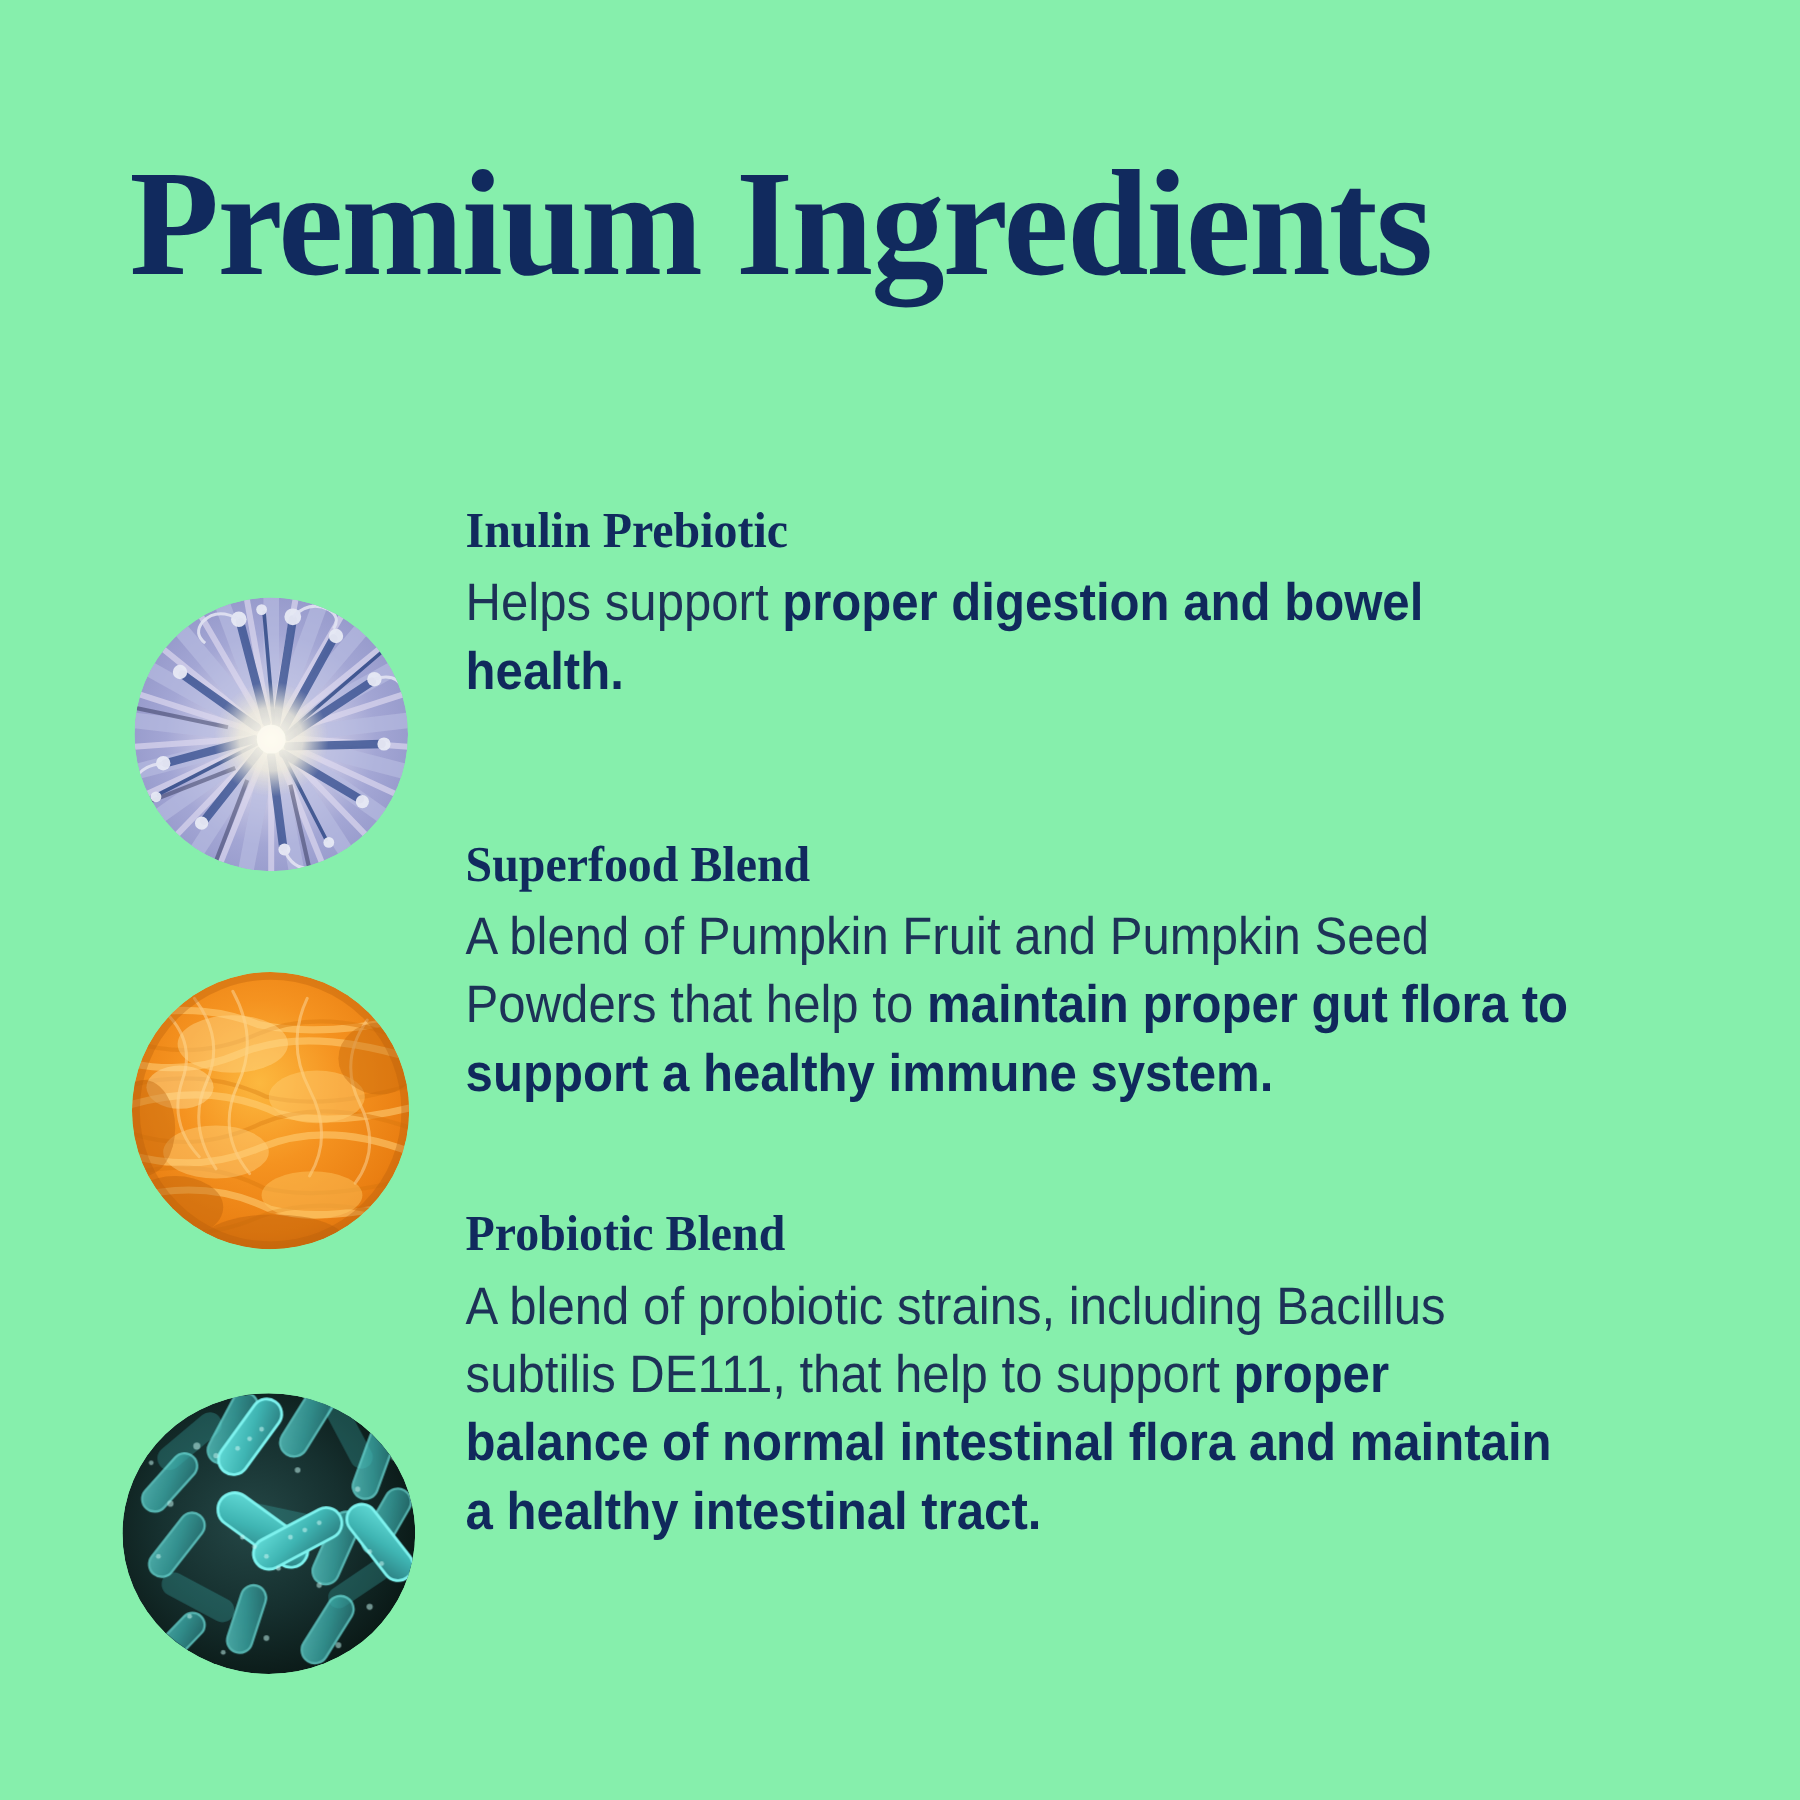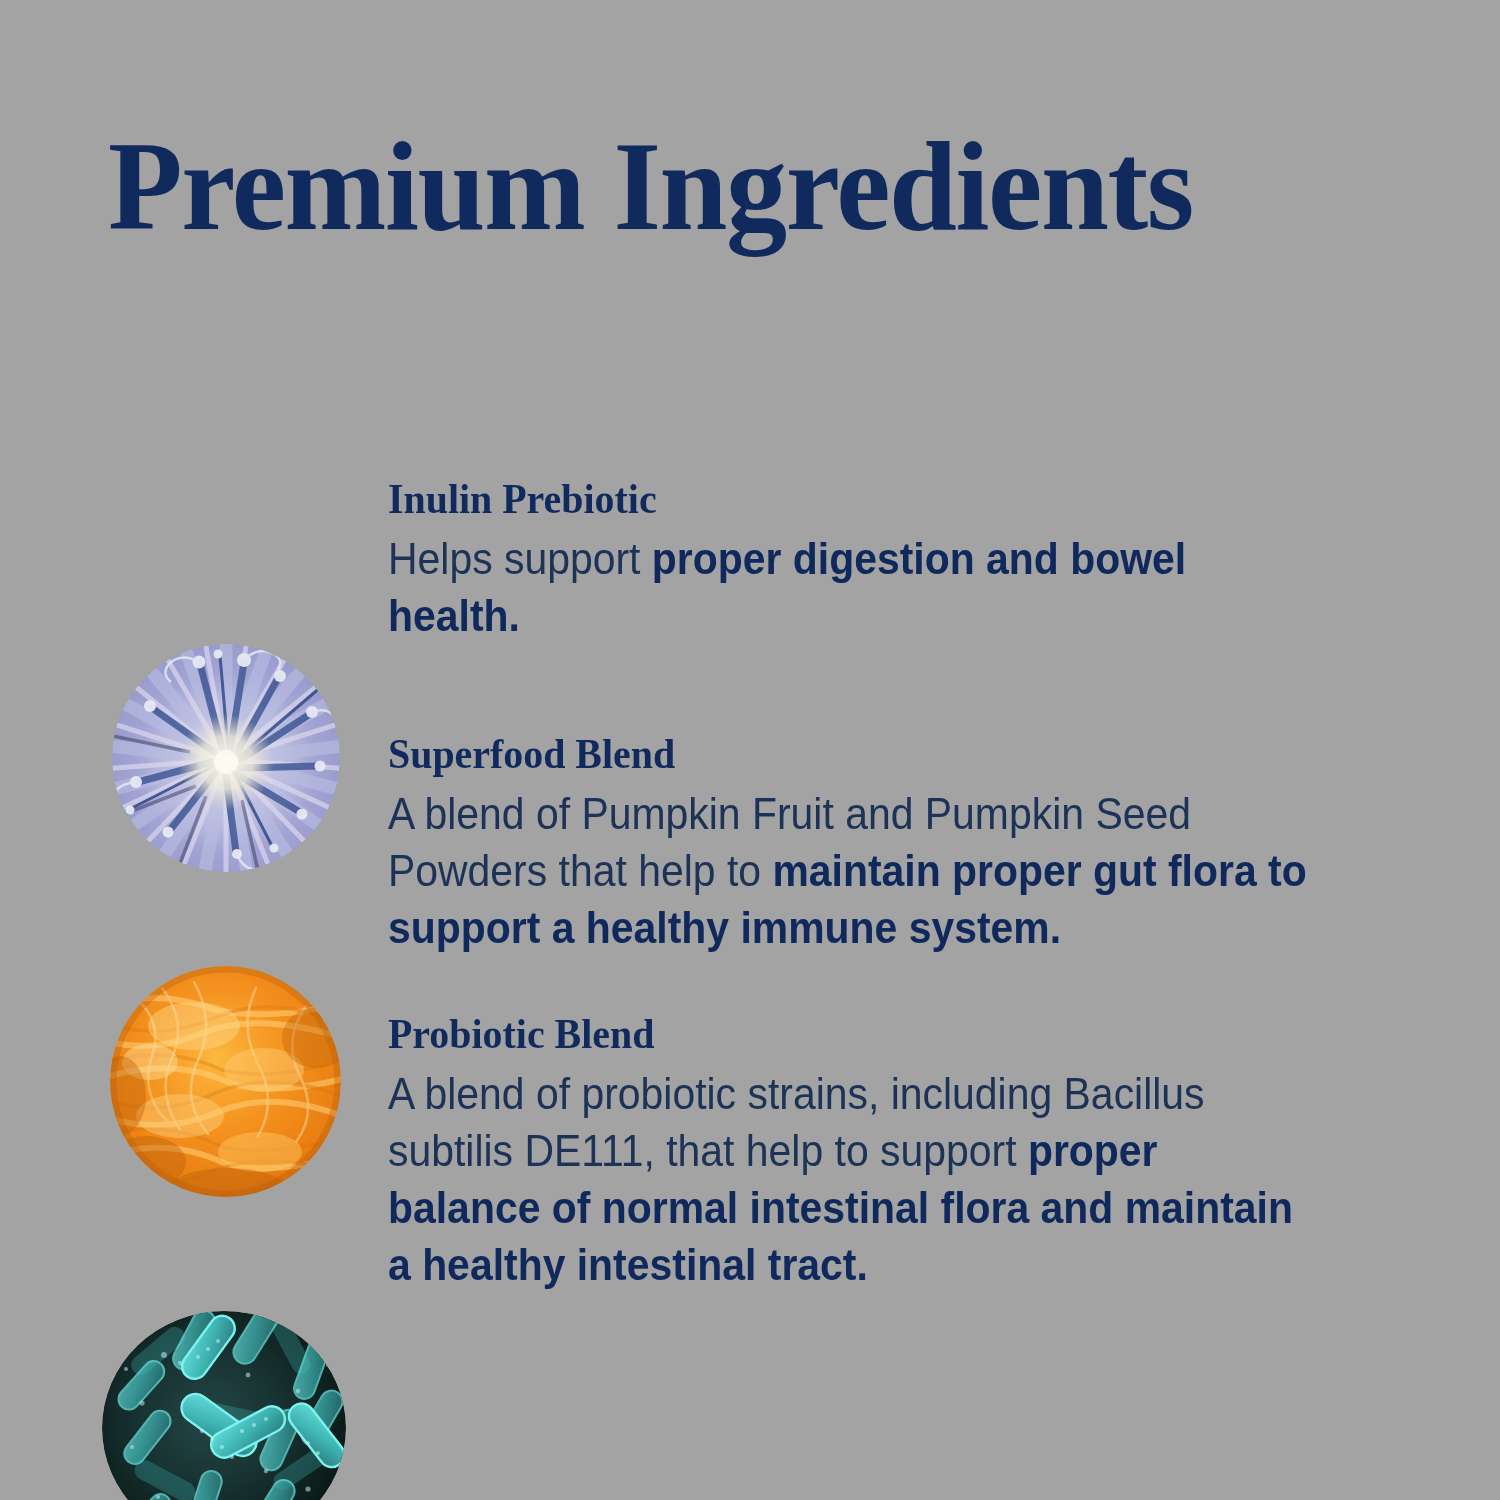--- a/index.html
+++ b/index.html
@@ -11,21 +11,21 @@
     height: 1500px;
     background: #eef3fd;
     font-family: "Liberation Sans", sans-serif;
     overflow: hidden;
     position: relative;
   }
 
   .page {
     position: absolute;
     inset: 0;
-    background: #a3a3a3;
+    background: #86efac;
   }
 
   
   .page-title {
     position: absolute;
     left: 108px;
     top: 124px;
     font-family: "Liberation Serif", "DejaVu Serif", serif;
     font-weight: 700;
     font-size: 126px;
@@ -40,21 +40,21 @@
   
   .rows {
     position: absolute;
     left: 0;
     top: 352px;
     width: 1500px;
   }
   .row {
     position: relative;
     display: flex;
-    align-items: flex-end;
+    align-items: center;
   }
   .row-1 { height: 292px; }
   .row-2 { height: 312px; }
   .row-3 { height: 300px; margin-top: 37px; }
 
   .thumb-wrap {
     position: relative;
     width: 232px;
     margin-left: 104px;
     flex: 0 0 232px;

